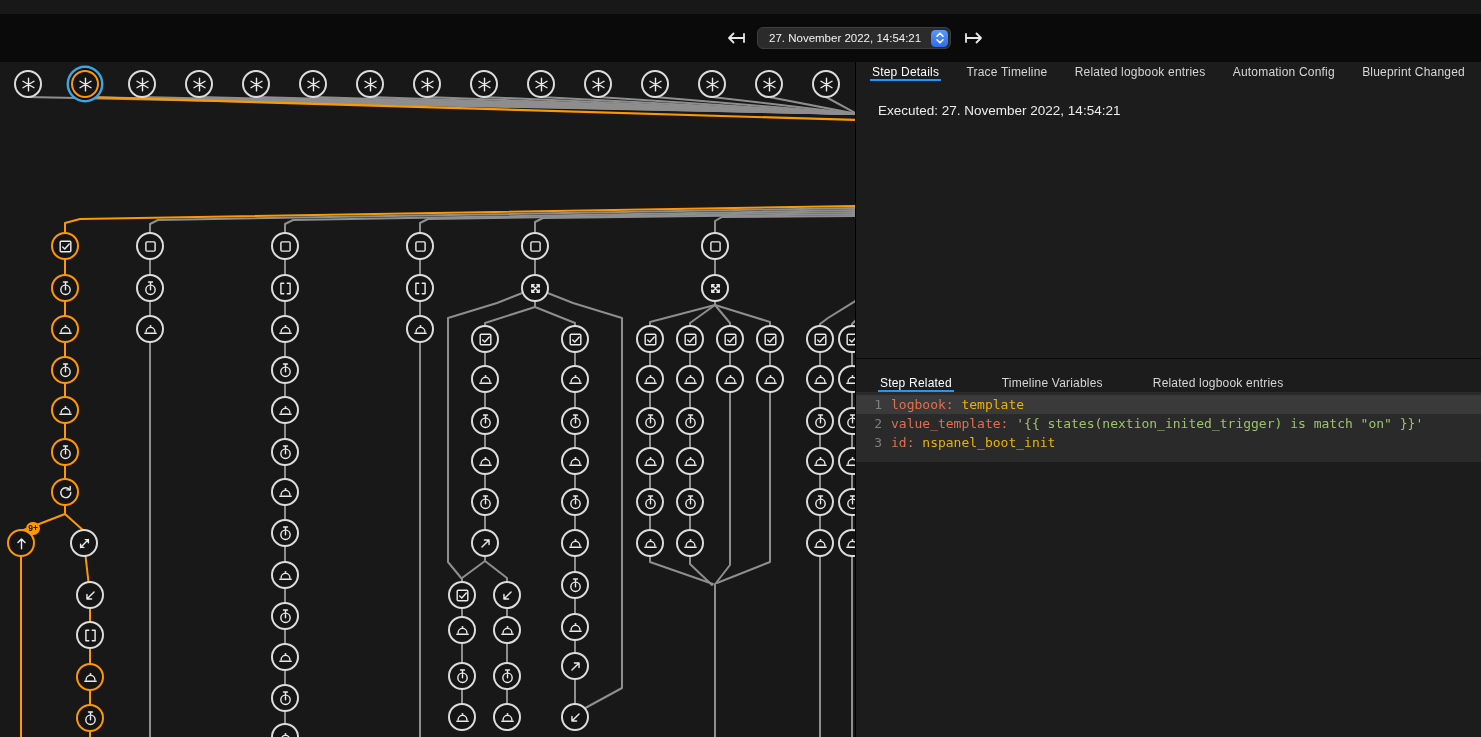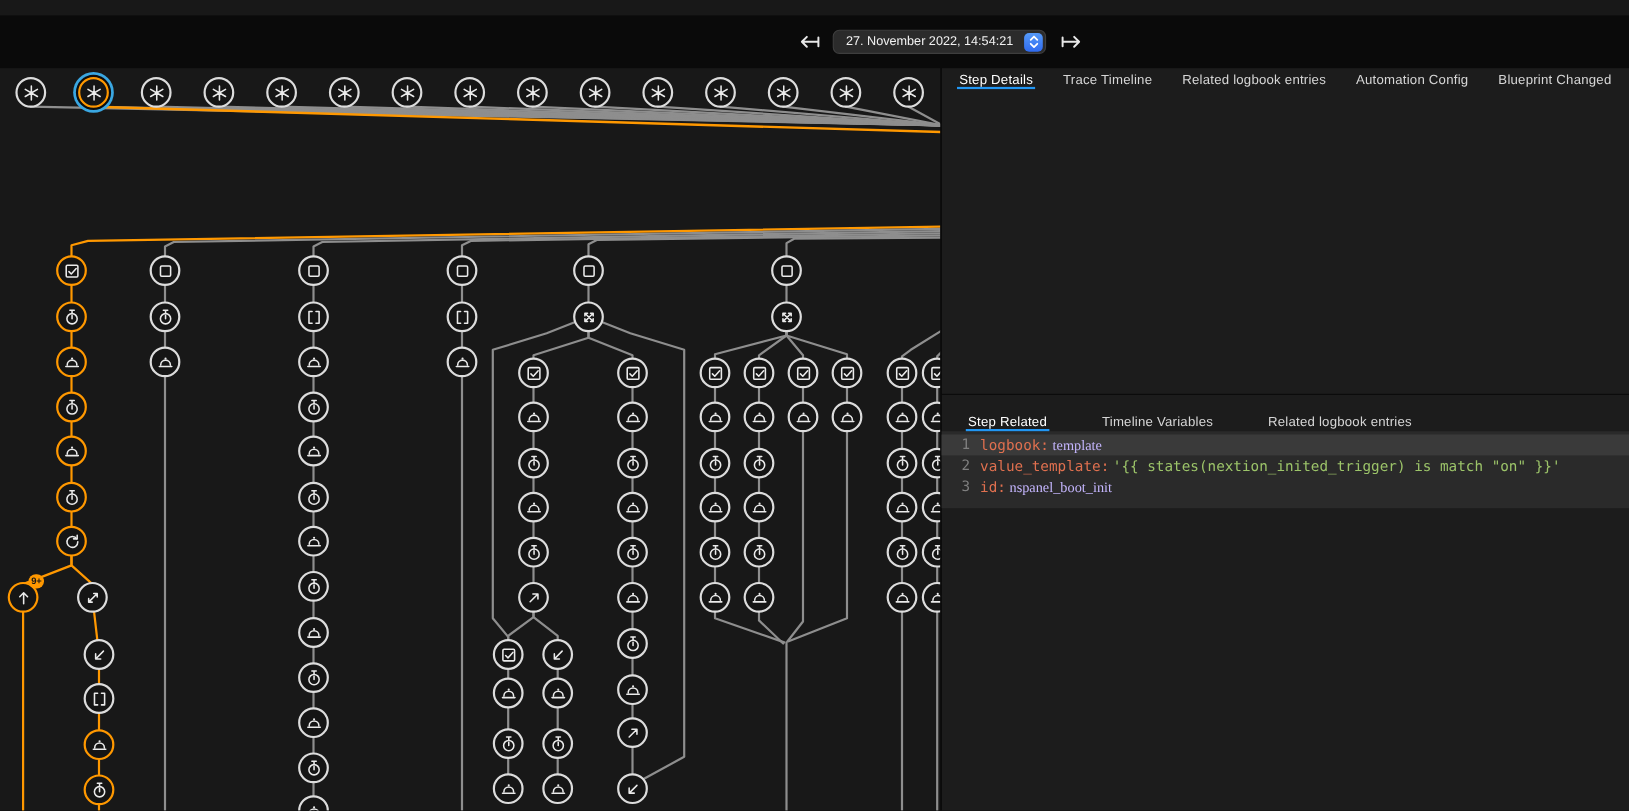--- a/index.html
+++ b/index.html
@@ -45,21 +45,21 @@
   .bottom-section{border-top:1px solid #0a0a0a;}
 
   
   .editor{background:#2a2a2a;padding:3px 0 10px 0;font-family:"DejaVu Sans Mono",monospace;font-size:13px;}
   .crow{display:flex;line-height:19px;height:19px;}
   .crow.active{background:#3a3a3a;}
   .ln{width:26px;text-align:right;padding-right:9px;color:#7f7f7f;flex:none;user-select:none;}
   .ctext{white-space:pre;}
   .tk-key{color:#e0704f;}
   .tk-str{color:#9cc469;}
-  .tk-pln{color:#c4b5fd;font-family:Liberation Serif, serif;}
+  .tk-pln{color:#eab308;}
 </style>
 </head>
 <body>
 
 <div class="page">
 
   <div class="graph">
     <svg id="edges-svg" class="edges" width="855" height="737">
         <polyline points="28,97 857,114" fill="none" stroke="#8e8e8e" stroke-width="2" stroke-linecap="round" stroke-linejoin="round"></polyline>
         <polyline points="85,97 857,114" fill="none" stroke="#8e8e8e" stroke-width="2" stroke-linecap="round" stroke-linejoin="round"></polyline>
@@ -1003,20 +1003,21 @@
 
   <div class="rpanel">
     <div class="top-section">
       <div class="tabs spread" id="top-tabs">
           <div class="tab active">Step Details</div>
           <div class="tab">Trace Timeline</div>
           <div class="tab">Related logbook entries</div>
           <div class="tab">Automation Config</div>
           <div class="tab">Blueprint Changed</div>
         </div>
+      <div class="executed">Executed: 27. November 2022, 14:54:21</div>
     </div>
     <div class="bottom-section">
       <div class="tabs left" id="bottom-tabs">
           <div class="tab active">Step Related</div>
           <div class="tab">Timeline Variables</div>
           <div class="tab">Related logbook entries</div>
         </div>
       <div class="editor" id="yaml-editor">
           <div class="crow active">
             <span class="ln">1</span>

